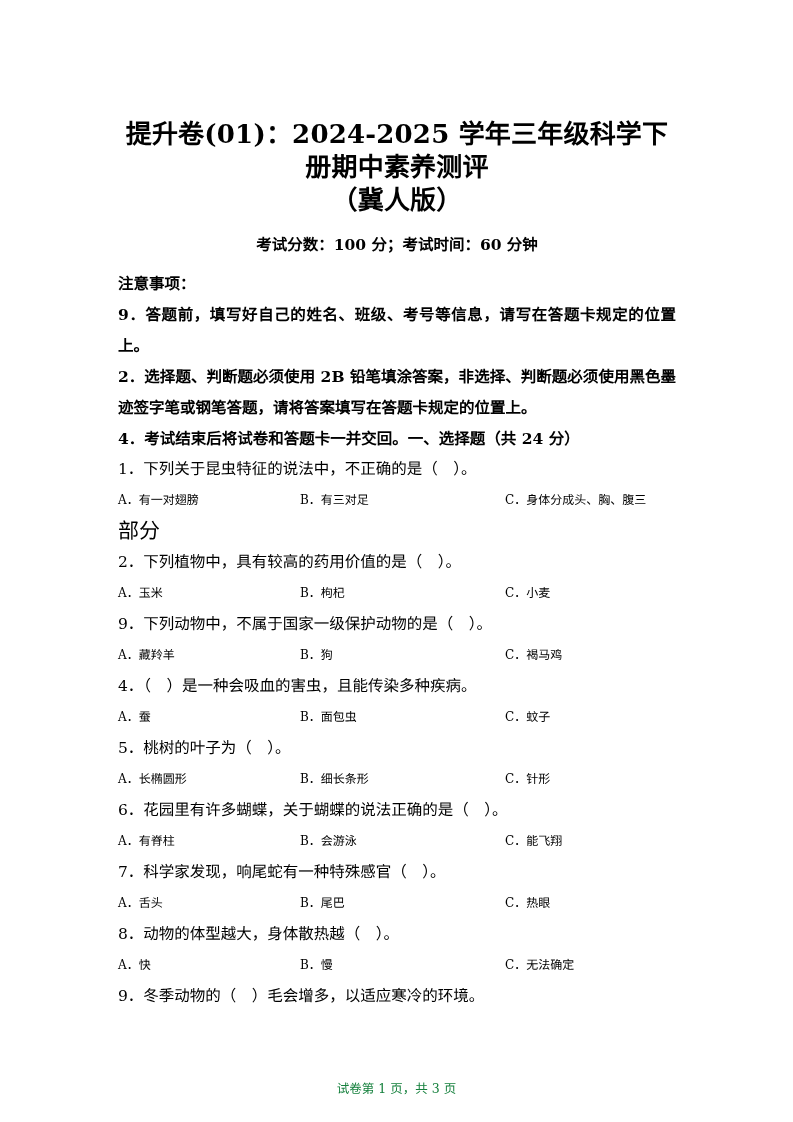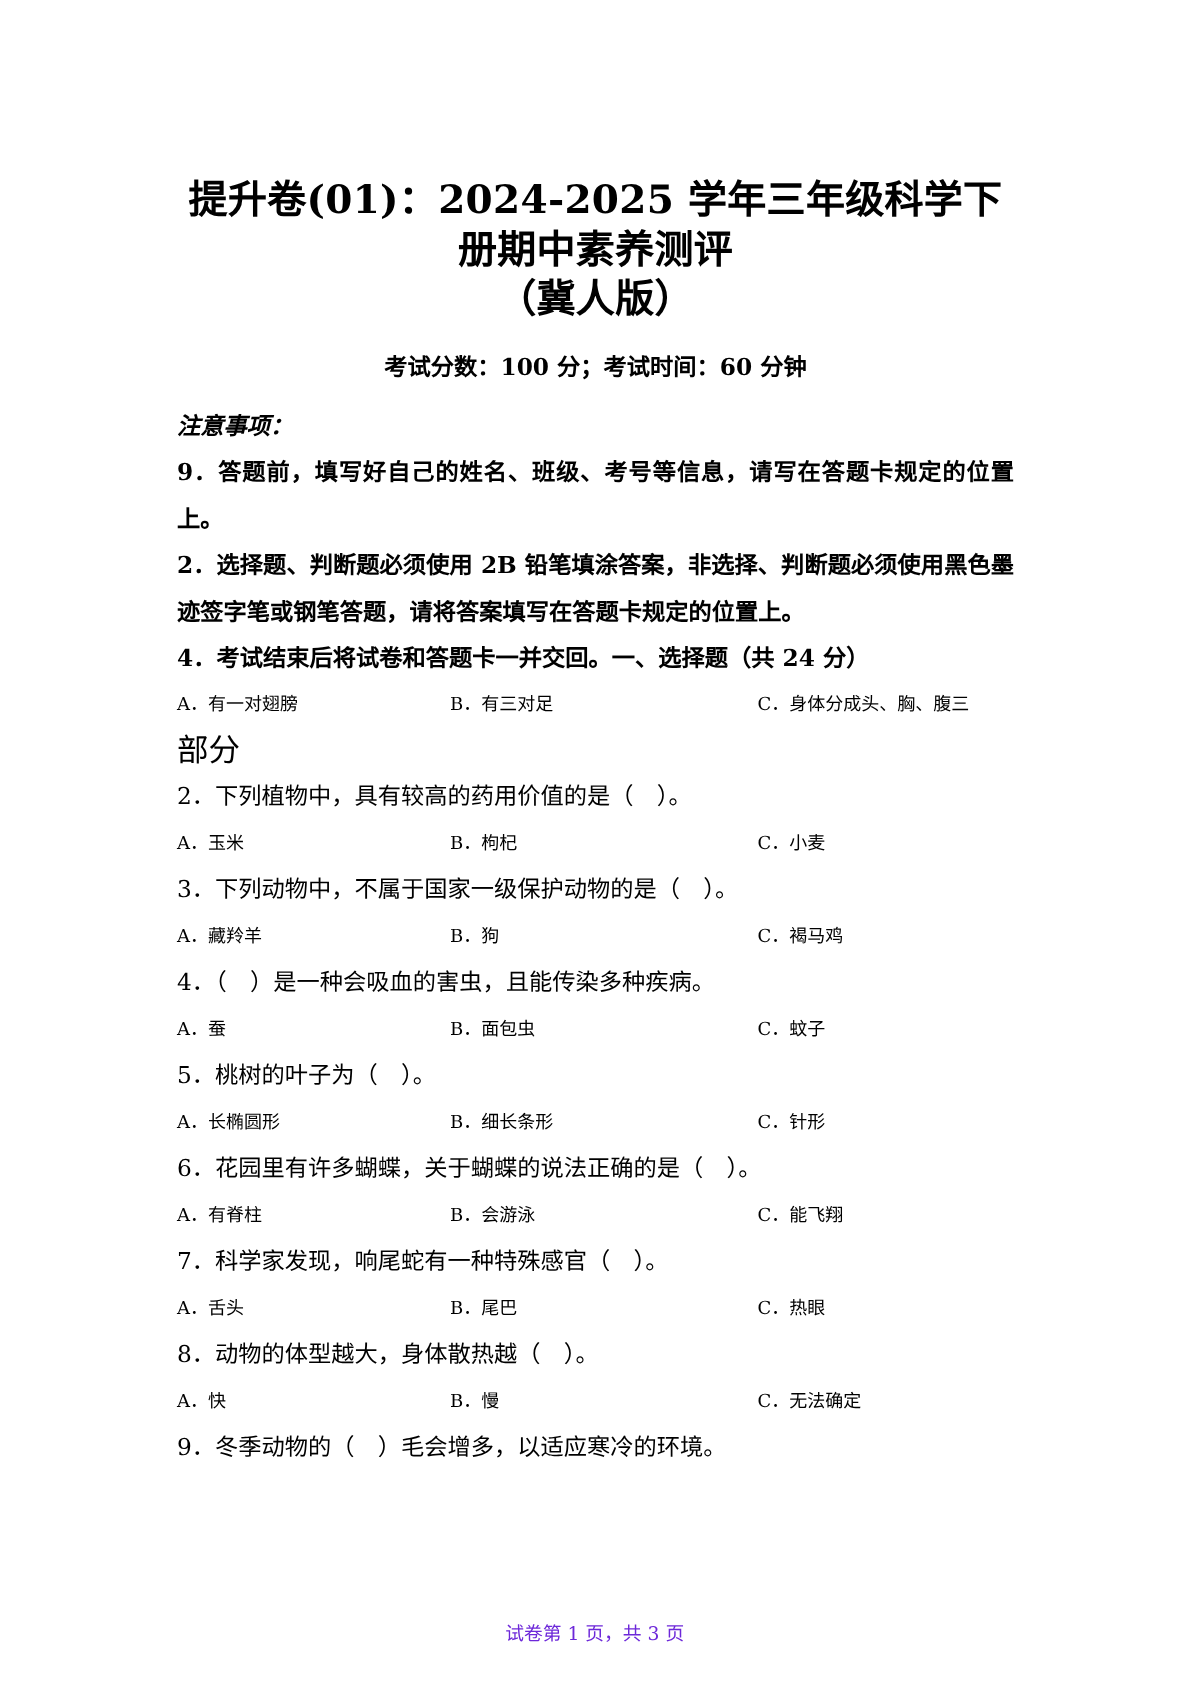--- a/index.html
+++ b/index.html
@@ -53,21 +53,20 @@
     line-height: 31px;
     margin-top: 12px;
   }
 
   
   .notice-head {
     font-size: 15.5px;
     font-weight: bold;
     line-height: 31px;
     margin-top: 8px;
-    font-style: italic;
   }
   .notice-item {
     font-size: 15.5px;
     font-weight: bold;
     line-height: 31px;
     text-align: justify;
     text-justify: inter-ideograph;
   }
 
   
@@ -102,21 +101,21 @@
   }
 
   
   .footer {
     position: absolute;
     left: 0;
     top: 1078px;
     width: 793px;
     text-align: center;
     font-size: 12.5px;
-    color: #6d28d9;
+    color: #15803d;
     font-family: "DejaVu Serif", "Liberation Serif", serif;
   }
 </style>
 </head>
 <body>
 
 <div class="page">
 
   <div class="content">
 
@@ -128,31 +127,32 @@
     <div class="exam-meta">考试分数：100 分；考试时间：60 分钟</div>
 
     <div class="notice-head">注意事项：</div>
 
     <div class="notice-item">9．答题前，填写好自己的姓名、班级、考号等信息，请写在答题卡规定的位置上。</div>
     <div class="notice-item">2．选择题、判断题必须使用 2B 铅笔填涂答案，非选择、判断题必须使用黑色墨迹签字笔或钢笔答题，请将答案填写在答题卡规定的位置上。</div>
     <div class="notice-item">4．考试结束后将试卷和答题卡一并交回。一、选择题（共 24 分）</div>
 
     <div class="q-list">
 
+      <div class="q-stem">1．下列关于昆虫特征的说法中，不正确的是（　）。</div>
       <div class="q-options">
         <span class="opt opt-a">A．有一对翅膀</span><span class="opt opt-b">B．有三对足</span><span class="opt opt-c">C．身体分成头、胸、腹三</span>
       </div>
       <div class="opt-overflow">部分</div>
 
       <div class="q-stem">2．下列植物中，具有较高的药用价值的是（　）。</div>
       <div class="q-options">
         <span class="opt opt-a">A．玉米</span><span class="opt opt-b">B．枸杞</span><span class="opt opt-c">C．小麦</span>
       </div>
 
-      <div class="q-stem">3．下列动物中，不属于国家一级保护动物的是（　）。</div>
+      <div class="q-stem">9．下列动物中，不属于国家一级保护动物的是（　）。</div>
       <div class="q-options">
         <span class="opt opt-a">A．藏羚羊</span><span class="opt opt-b">B．狗</span><span class="opt opt-c">C．褐马鸡</span>
       </div>
 
       <div class="q-stem">4．（　）是一种会吸血的害虫，且能传染多种疾病。</div>
       <div class="q-options">
         <span class="opt opt-a">A．蚕</span><span class="opt opt-b">B．面包虫</span><span class="opt opt-c">C．蚊子</span>
       </div>
 
       <div class="q-stem">5．桃树的叶子为（　）。</div>

